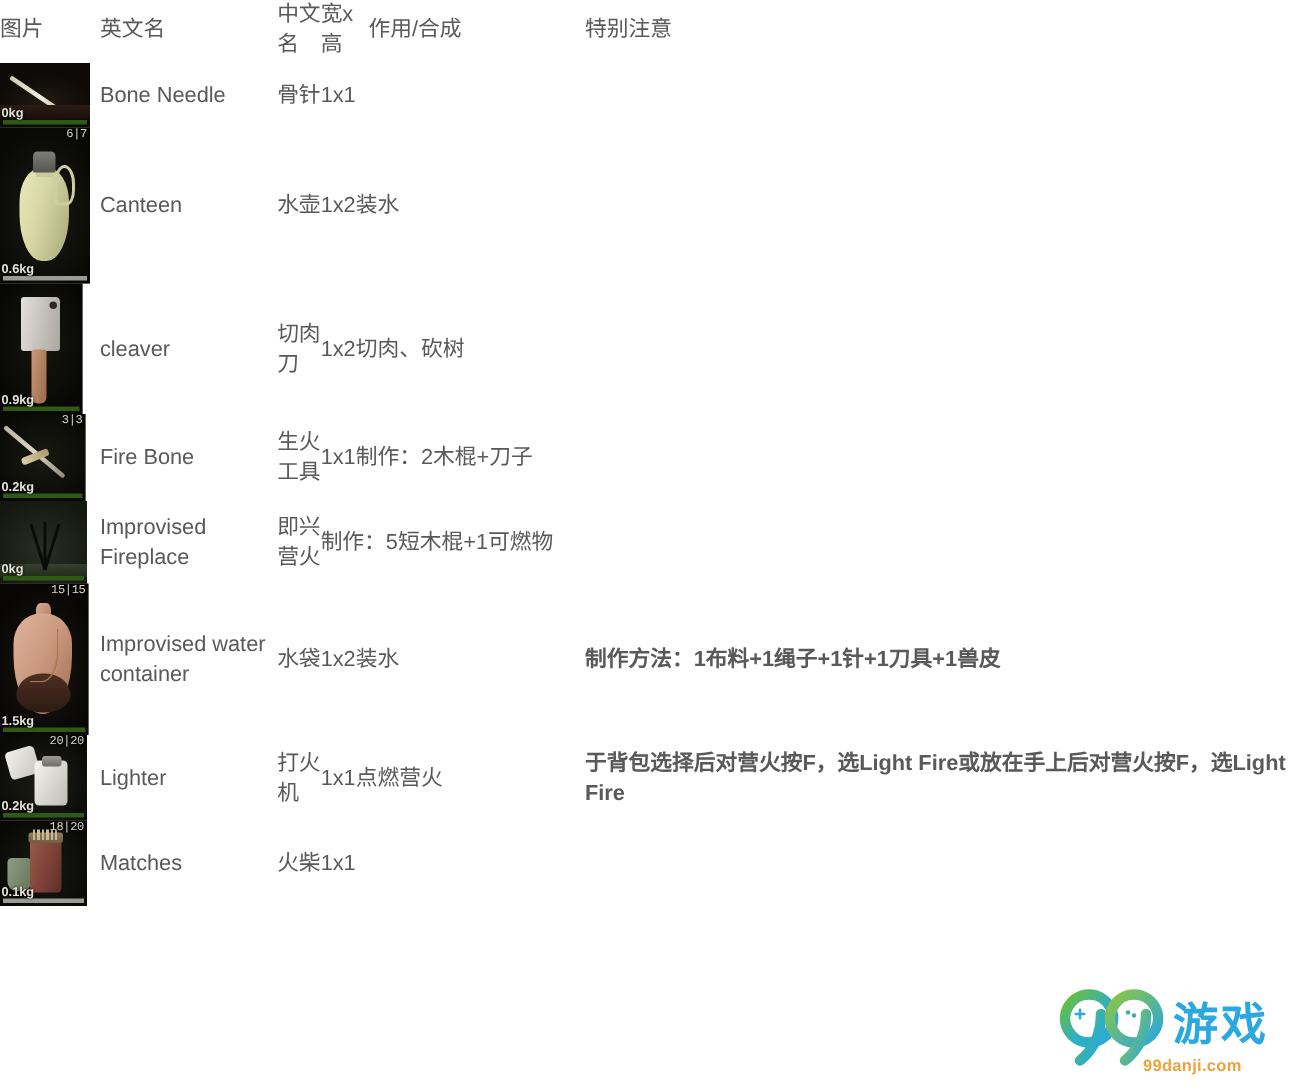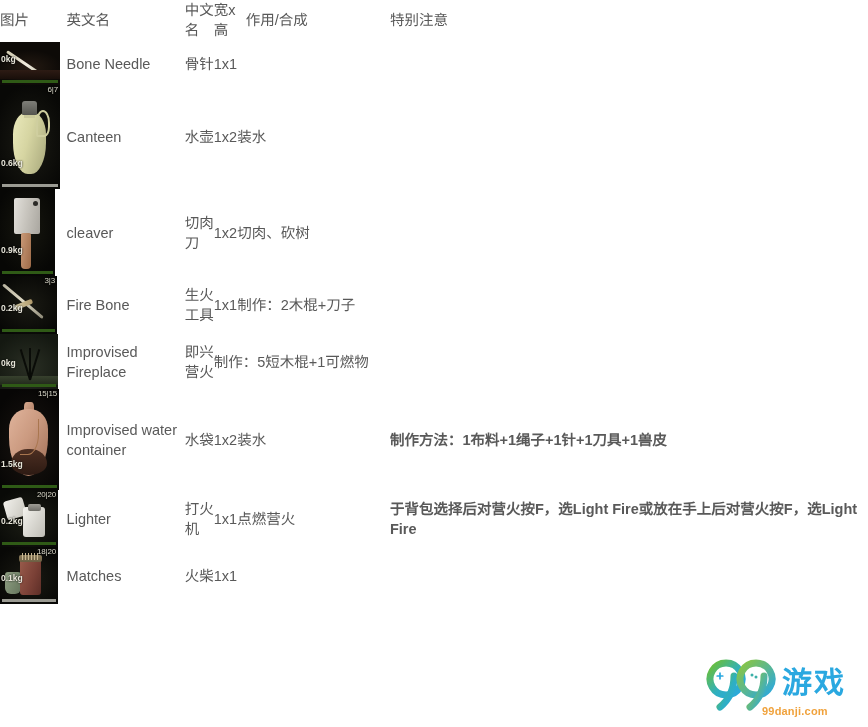--- a/index.html
+++ b/index.html
@@ -113,29 +113,29 @@
     position: absolute;
     left: 0; top: 0; right: 0; bottom: 0;
   }
   .icon-badge {
     position: absolute;
     top: 0px;
     right: 2px;
     font-size: 8px;
     line-height: 9px;
     color: #d9d7c8;
-    font-family: Liberation Sans, sans-serif;
+    font-family: Liberation Mono, monospace;
     letter-spacing: -0.2px;
     text-shadow: 0 0 2px #000;
     z-index: 4;
   }
   .icon-weight {
     position: absolute;
     left: 1px;
-    bottom: 21px;
+    bottom: 5px;
     font-size: 8.5px;
     line-height: 9px;
     color: #e6e4d8;
     font-weight: bold;
     font-family: "Liberation Sans", sans-serif;
     text-shadow: 0 0 2px #000;
     z-index: 4;
   }
   .icon-bar {
     position: absolute;

